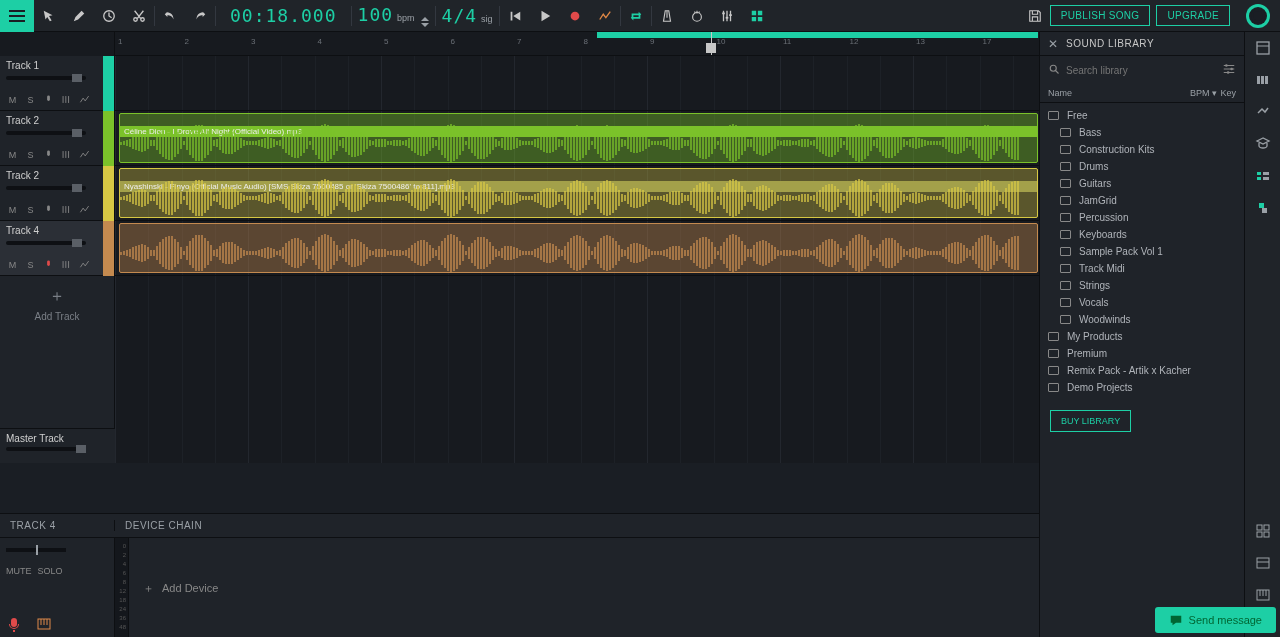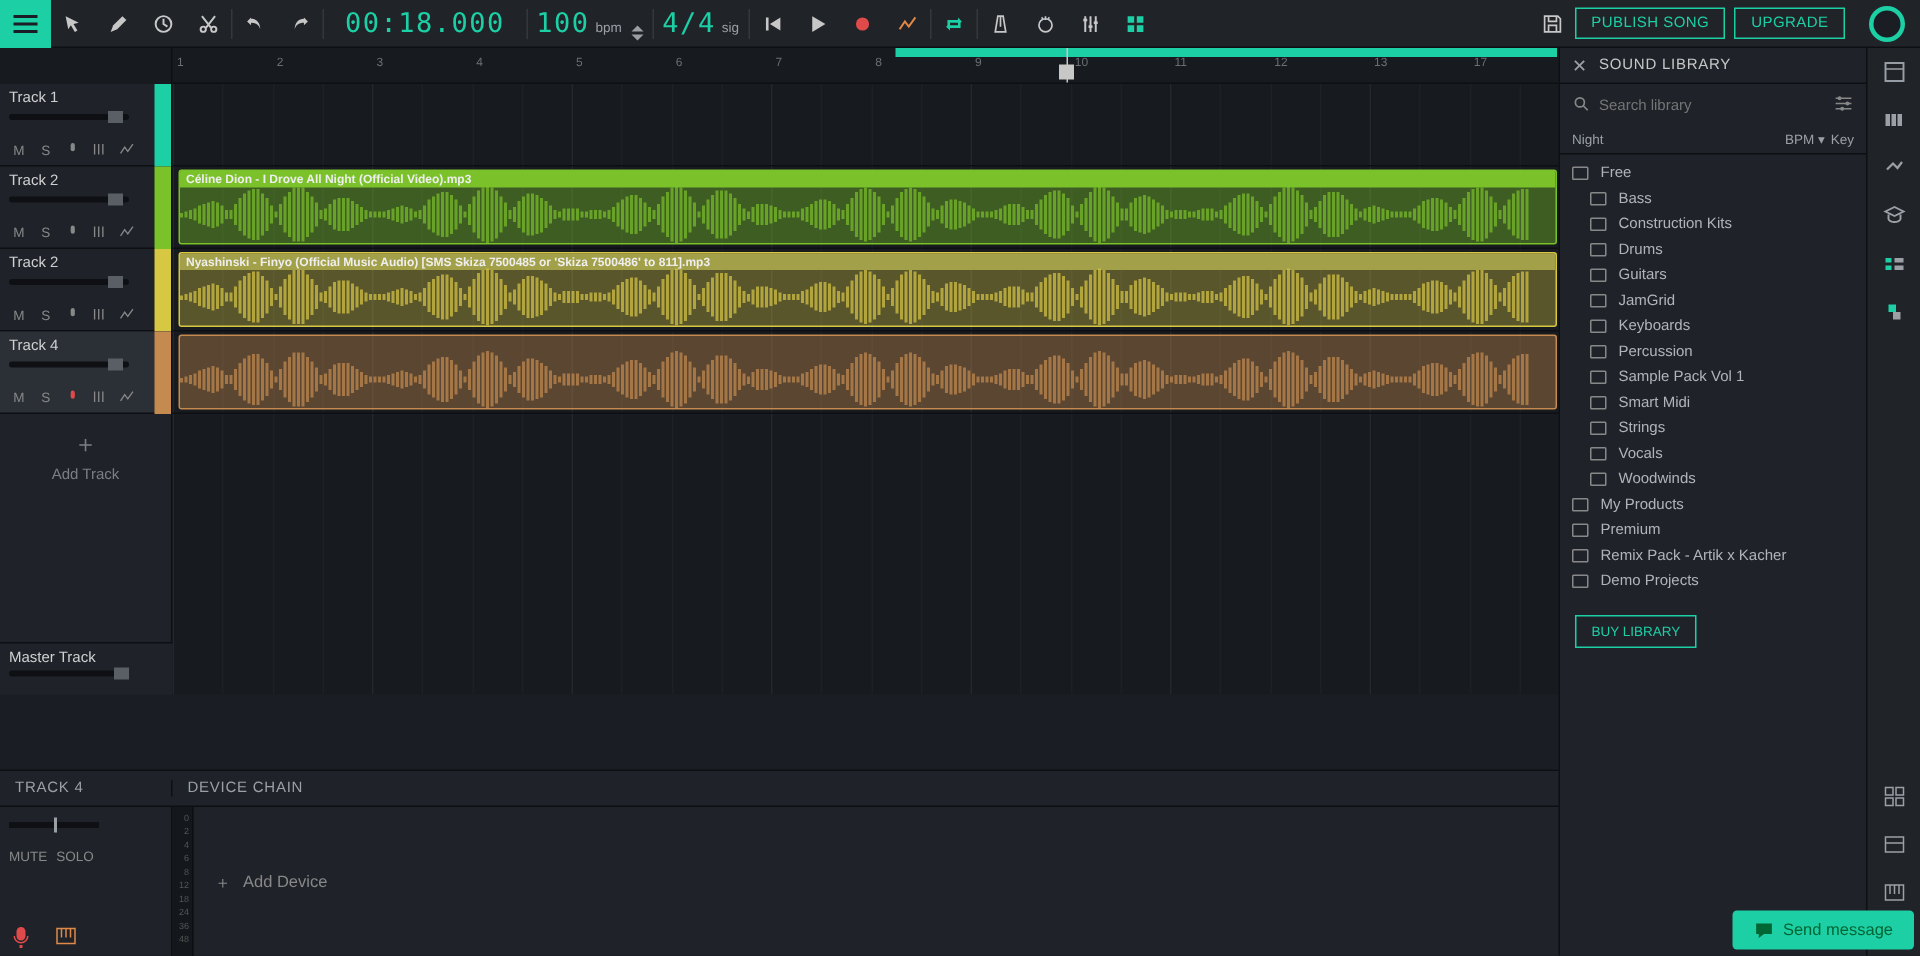--- a/index.html
+++ b/index.html
@@ -46,21 +46,21 @@
   .add-track{text-align:center;padding:10px 0;color:#7a7f86;font-size:10px;}
   .add-track .plus{font-size:16px;display:block;margin-bottom:4px;}
   .master-head{height:35px;border-top:1px solid #0d0f12;padding:4px 6px;position:absolute;bottom:0;left:0;right:0;background:#1f2329;}
   .master-head .track-name{font-size:10px;}
   .master-head .track-slider{top:18px;}
   .lanes{flex:1;position:relative;overflow:hidden;background:#171a1f;}
   .lane{height:55px;border-bottom:1px solid #0d0f12;position:relative;}
   .grid-v{position:absolute;top:0;bottom:0;width:1px;background:#1d2127;}
   .grid-v.strong{background:#23272e;}
   .clip{position:absolute;top:2px;bottom:2px;border-radius:2px;overflow:hidden;}
-  .clip-label{position:absolute;top:0;left:0;right:0;font-size:8px;padding:1px 4px;color:#eee;white-space:nowrap;overflow:hidden;font-weight:bold;}
+  .clip-label{position:absolute;top:12px;left:0;right:0;font-size:8px;padding:1px 4px;color:#eee;white-space:nowrap;overflow:hidden;}
   .wave{position:absolute;top:10px;left:0;right:0;bottom:0;display:flex;align-items:center;}
   .wave div{width:2px;margin-right:1px;}
   .footer{position:absolute;left:0;right:0;bottom:0;height:124px;background:#1f2329;border-top:1px solid #0d0f12;}
   .footer-hdr{height:24px;display:flex;align-items:center;border-bottom:1px solid #0d0f12;}
   .footer-hdr .section{padding:0 10px;font-size:10px;color:#9aa0a6;letter-spacing:0.5px;}
   .footer-hdr .trackname{width:115px;border-right:1px solid #0d0f12;}
   .footer-hdr .close{margin-left:auto;padding:0 10px;cursor:pointer;color:#9aa0a6;}
   .footer-body{display:flex;height:100px;}
   .channel-strip{width:115px;border-right:1px solid #0d0f12;padding:6px;position:relative;}
   .pan{width:60px;height:4px;background:#0e1014;margin:4px 0;position:relative;}
@@ -1373,21 +1373,21 @@
         </svg></span>
     <input placeholder="Search library" style="">
     <span><svg width="14" height="14" viewBox="0 0 16 16">
           <path d="M2 4h12M2 8h12M2 12h12" stroke="#888" stroke-width="1.3"></path>
           <circle cx="5" cy="4" r="1.5" fill="#888"></circle>
           <circle cx="11" cy="8" r="1.5" fill="#888"></circle>
           <circle cx="7" cy="12" r="1.5" fill="#888"></circle>
         </svg></span>
   </div>
   <div class="lib-cols">
-    <span class="name">Night</span>
+    <span class="name">Name</span>
     <span style="margin-right:4px;"><span>BPM</span> ▾</span>
     <span>Key</span>
   </div>
   <div class="lib-tree" id="libTree">
       <div class="lib-item">
         <span class="folder"></span>
         <span>Free</span>
       </div>
       <div class="lib-item sub">
         <span class="folder"></span>
@@ -1404,33 +1404,33 @@
       <div class="lib-item sub">
         <span class="folder"></span>
         <span>Guitars</span>
       </div>
       <div class="lib-item sub">
         <span class="folder"></span>
         <span>JamGrid</span>
       </div>
       <div class="lib-item sub">
         <span class="folder"></span>
+        <span>Percussion</span>
+      </div>
+      <div class="lib-item sub">
+        <span class="folder"></span>
         <span>Keyboards</span>
       </div>
       <div class="lib-item sub">
         <span class="folder"></span>
-        <span>Percussion</span>
+        <span>Sample Pack Vol 1</span>
       </div>
       <div class="lib-item sub">
         <span class="folder"></span>
-        <span>Sample Pack Vol 1</span>
-      </div>
-      <div class="lib-item sub">
-        <span class="folder"></span>
-        <span>Smart Midi</span>
+        <span>Track Midi</span>
       </div>
       <div class="lib-item sub">
         <span class="folder"></span>
         <span>Strings</span>
       </div>
       <div class="lib-item sub">
         <span class="folder"></span>
         <span>Vocals</span>
       </div>
       <div class="lib-item sub">

